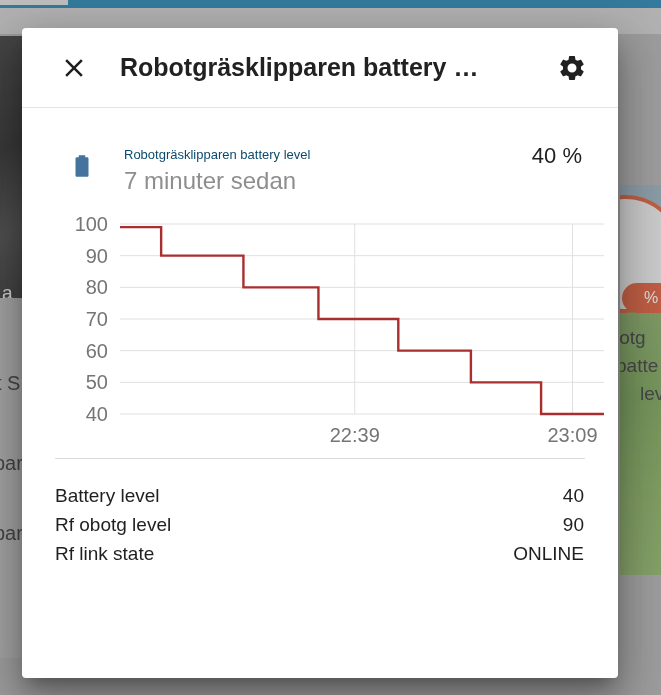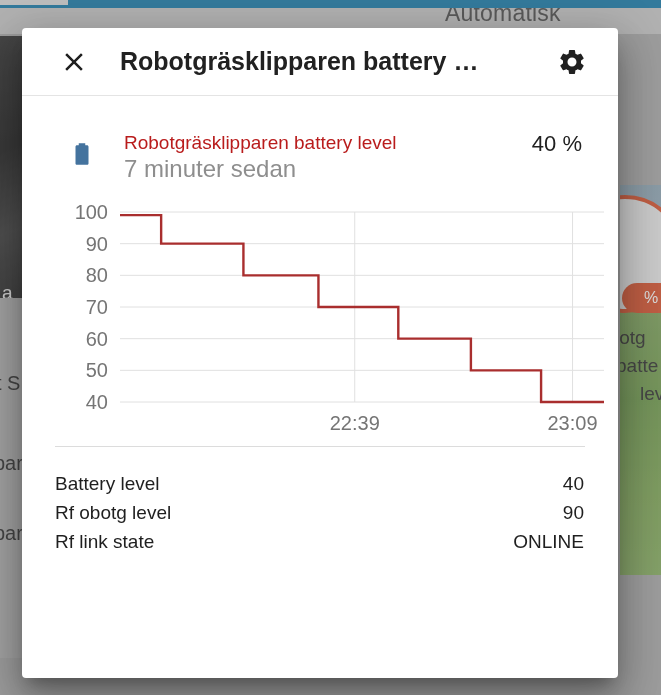--- a/index.html
+++ b/index.html
@@ -142,21 +142,21 @@
     box-shadow: 0 11px 15px -7px rgba(0,0,0,.28),
                 0 24px 38px 3px rgba(0,0,0,.20),
                 0 9px 46px 8px rgba(0,0,0,.16);
     overflow: hidden;
     box-sizing: border-box;
   }
 
   
   #dialog-header {
     position: relative;
-    height: 68px;
+    height: 80px;
     display: flex;
     align-items: center;
     border-bottom: 1px solid #e4e4e4;
     box-sizing: border-box;
   }
   #close-button {
     width: 48px; height: 48px;
     margin-left: 28px;
     display: flex;
     align-items: center;
@@ -194,22 +194,22 @@
     flex: none;
     padding-top: 4px;
     display: flex;
     justify-content: center;
   }
   #entity-text {
     flex: 1;
     margin-left: 22px;
   }
   #entity-name {
-    font-size: 19px;
-    color: #b91c1c;
+    font-size: 13px;
+    color: #0c4a6e;
     line-height: 26px;
   }
   #entity-time {
     font-size: 24px;
     color: #8e8e8e;
     line-height: 26px;
     margin-top: 0;
   }
   #entity-value {
     font-size: 22px;
@@ -266,21 +266,20 @@
     <div id="bg-gauge"></div>
 
     <div id="bg-badge"></div>
     <div id="bg-badge-text">%</div>
     <div id="bg-card-l1" class="bg-card-line">obotg</div>
     <div id="bg-card-l2" class="bg-card-line">batte</div>
     <div id="bg-card-l3" class="bg-card-line">leve</div>
   </div>
 
   <div id="bg-header-sheet"></div>
-  <div id="bg-title">Automatisk</div>
   <div id="bg-topbar"></div>
   <div id="bg-topbar-left"></div>
 </div>
 
 <div id="scrim"></div>
 
 <div id="dialog">
 
   <div id="dialog-header">
     <div id="close-button">

